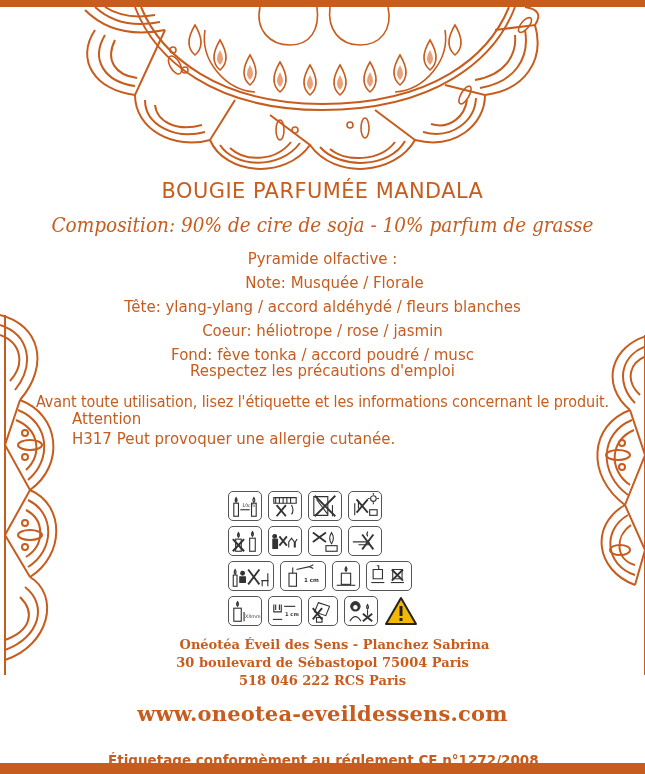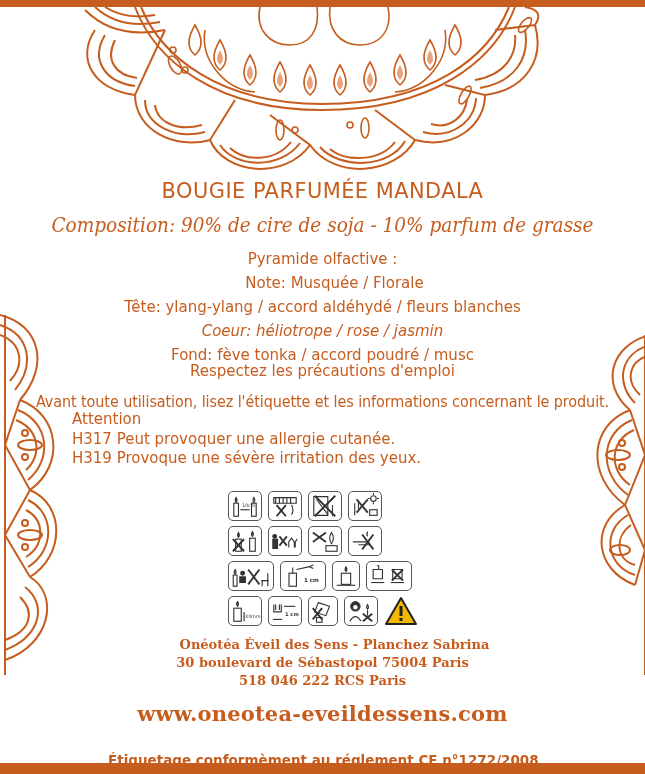--- a/index.html
+++ b/index.html
@@ -17,21 +17,21 @@
 
     .center { position: absolute; left: 0; width: 645px; text-align: center; white-space: nowrap; }
 
     .title { top: 178px; font-family: "DejaVu Sans", sans-serif; font-size: 22px; letter-spacing: 0.5px; color: #c65d1e; font-weight: normal; transform: scaleX(0.95); }
     .composition { top: 213px; font-family: "DejaVu Serif", serif; font-style: italic; font-size: 21px; color: #c65d1e; transform: scaleX(0.88); }
 
     .line { font-size: 15px; line-height: 24px; color: #c65d1e; }
     .l1 { top: 247px; }
     .l2 { top: 271px; padding-left: 24px; }
     .l3 { top: 295px; }
-    .l4 { top: 319px; font-style: italic; }
+    .l4 { top: 319px; }
     .l5 { top: 343px; }
     .l6 { top: 359px; }
     .l7 { top: 390px; font-size: 15px; letter-spacing: -0.1px; transform: scaleX(0.96); }
 
     .hazards { position: absolute; left: 72px; top: 410px; }
     .hazards div { font-size: 15px; line-height: 19.5px; color: #c65d1e; white-space: nowrap; }
 
     .picto-grid { position: absolute; left: 228px; top: 491px; width: 190px; }
     .picto-row { display: flex; gap: 6px; margin-bottom: 5px; align-items: center; }
     .picto { width: 34px; height: 30px; border: 1.5px solid #555; border-radius: 5px; background: #fff; display: flex; align-items: center; justify-content: center; }
@@ -164,21 +164,20 @@
 <div class="center line l2">Note: Musquée / Florale</div>
 <div class="center line l3">Tête: ylang-ylang / accord aldéhydé / fleurs blanches</div>
 <div class="center line l4">Coeur: héliotrope / rose / jasmin</div>
 <div class="center line l5">Fond: fève tonka / accord poudré / musc</div>
 <div class="center line l6">Respectez les précautions d'emploi</div>
 <div class="center line l7">Avant toute utilisation, lisez l'étiquette et les informations concernant le produit.</div>
 
 <div class="hazards">
   <div>Attention</div>
   <div>H317 Peut provoquer une allergie cutanée.</div>
-  <div>H319 Provoque une sévère irritation des yeux.</div>
 </div>
 
 <div class="picto-grid">
   <div class="picto-row">
     <div class="picto">
       <svg viewBox="0 0 34 30" fill="none" stroke="#333" stroke-width="1.2">
           <rect x="5" y="12" width="5" height="14"></rect>
           <path d="M7.5 6 q-2 3 0 5 q2 -2 0 -5z"></path>
           <rect x="24" y="12" width="5" height="14"></rect>
           <path d="M26.5 6 q-2 3 0 5 q2 -2 0 -5z"></path>

